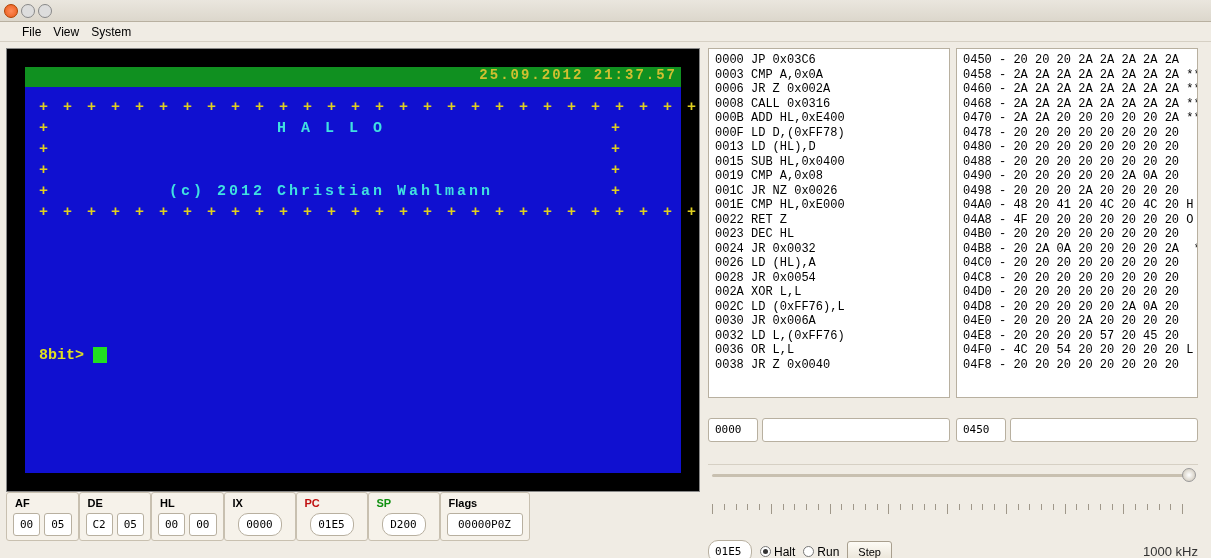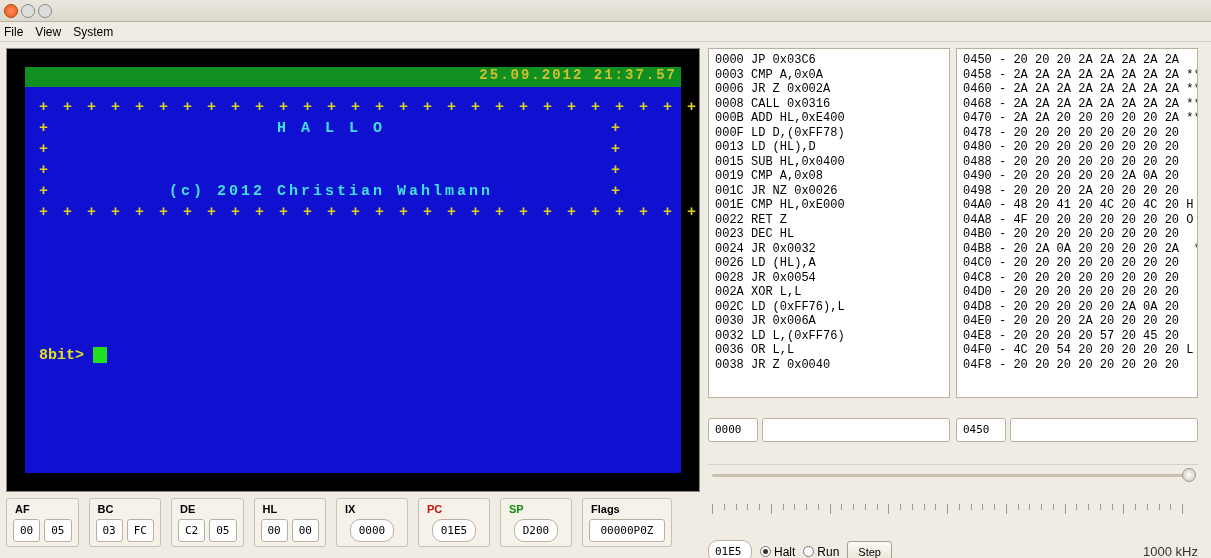--- a/index.html
+++ b/index.html
@@ -26,21 +26,21 @@
     border-radius: 50%;
     border: 1px solid #888;
     background: #ddd;
   }
   .tb-close { background: radial-gradient(#ff8c5a,#e85a1a); border-color:#b04000;}
   .menubar {
     height: 20px;
     background: #f0ece4;
     display: flex;
     align-items: center;
-    padding-left: 4px;
+    padding-left: 22px;
     gap: 12px;
     border-bottom: 1px solid #d6d0c4;
   }
   .menubar span { cursor: default; }
   .main {
     display: flex;
     padding: 6px;
     gap: 6px;
   }
   
@@ -78,22 +78,20 @@
   }
   .yellow { color:#e0d020; font-weight:bold; letter-spacing:3px;}
   .cyan { color:#40e0e0; font-weight:bold; letter-spacing:3px;}
   .prompt { color:#e0e020; font-weight:bold; }
   .cursor { display:inline-block; width:14px; height:16px; background:#20e020; vertical-align:middle;}
   .content-block { position:absolute; top:30px; left:14px; right:14px;}
   .prompt-block { position:absolute; top:278px; left:14px;}
 
   .regs {
     display:flex;
-    gap:10px;
-    margin-top:6px;
   }
   .reg-group {
     border:1px solid #c8c0b0;
     border-radius:3px;
     background:#f6f2ea;
     padding:4px 6px;
     min-width:72px;
     text-align:center;
   }
   .reg-label { font-weight:bold; font-size:11px; text-align:left; padding:0 2px 4px 2px;}
@@ -207,27 +205,20 @@
         </div>
       </div>
     </div>
 
     <div class="regs">
       <div class="reg-group">
         <div class="reg-label">AF</div>
         <div class="reg-boxes">
           <div class="regbox">00</div>
           <div class="regbox">05</div>
-        </div>
-      </div>
-      <div class="reg-group">
-        <div class="reg-label">BC</div>
-        <div class="reg-boxes">
-          <div class="regbox">03</div>
-          <div class="regbox">FC</div>
         </div>
       </div>
       <div class="reg-group">
         <div class="reg-label">DE</div>
         <div class="reg-boxes">
           <div class="regbox">C2</div>
           <div class="regbox">05</div>
         </div>
       </div>
       <div class="reg-group">

